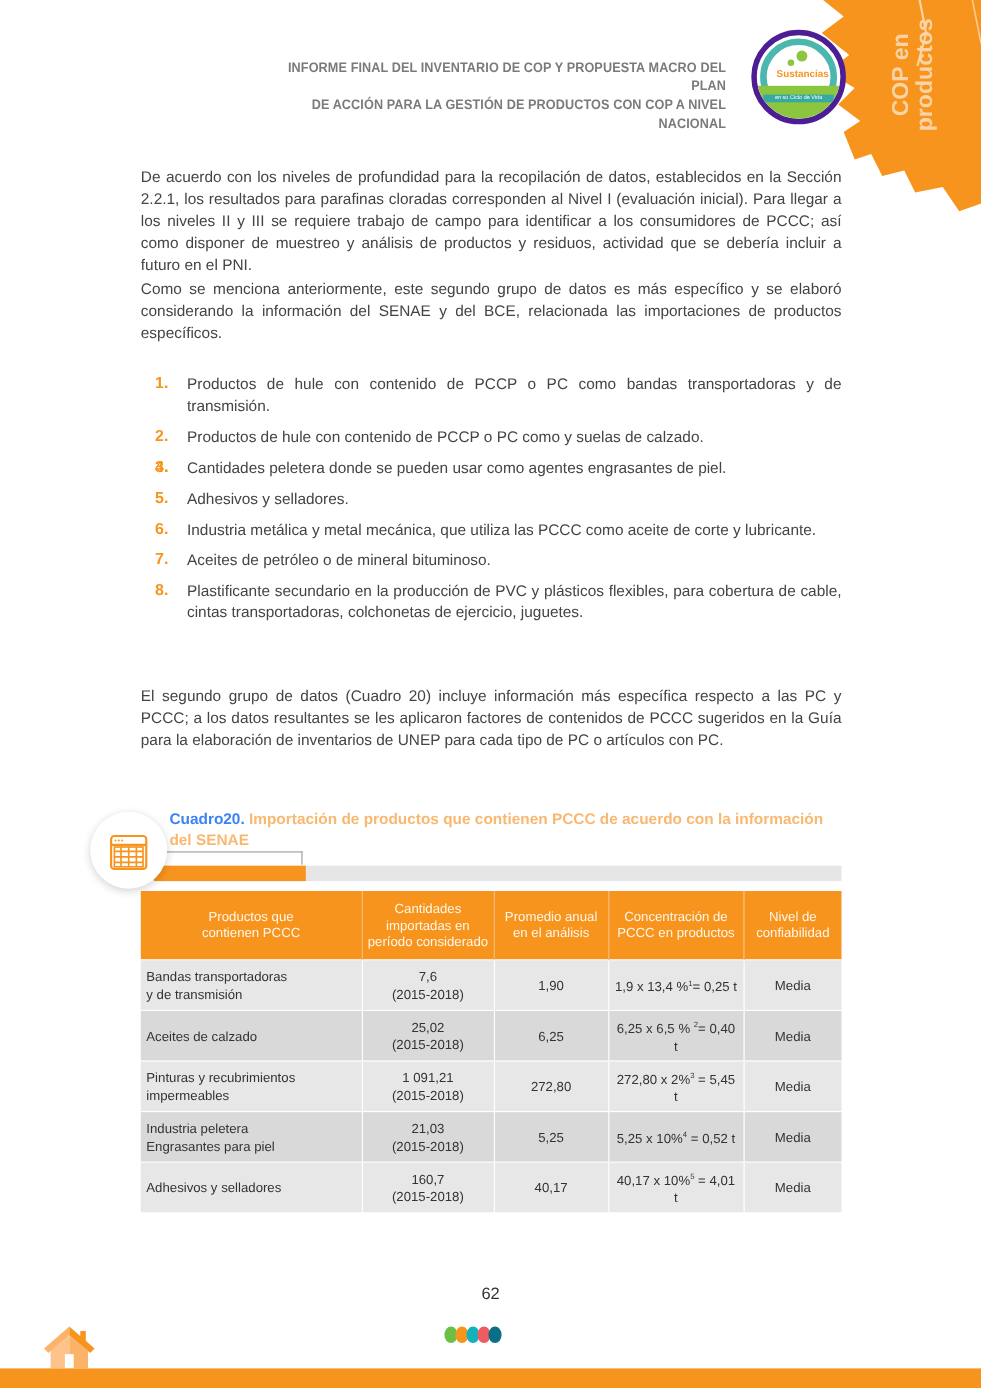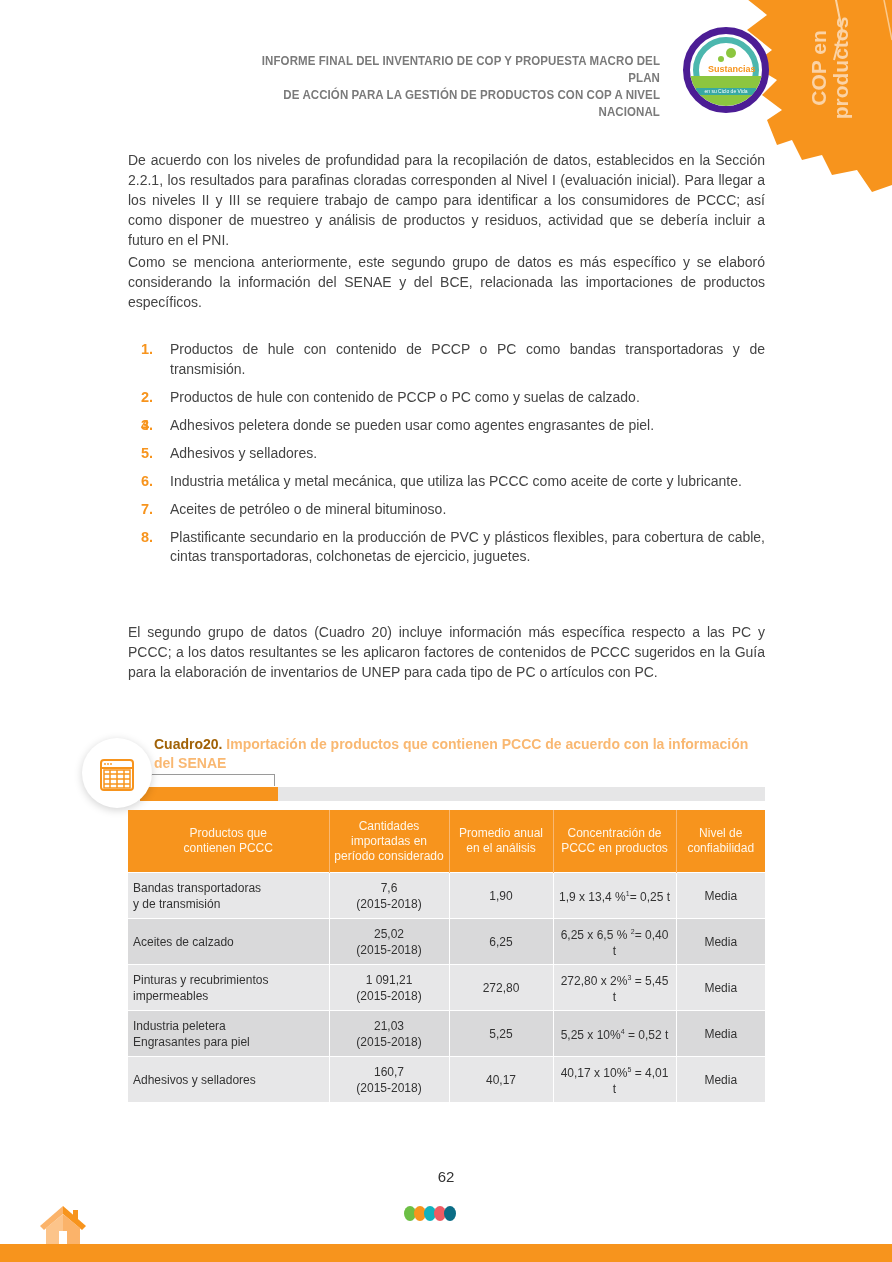--- a/index.html
+++ b/index.html
@@ -16,21 +16,21 @@
   }
   .splash {
     position: absolute; right: -20px; top: -30px; width: 230px; height: 230px;
   }
   .section-tag {
     position: absolute; left: 808px; top: 128px; transform: rotate(-90deg); transform-origin: left top;
     color: #fbd3a6; font-weight: bold; font-size: 21px; line-height: 22px; text-align: center; width: 120px;
   }
   .logo {
     position: absolute; left: 683px; top: 27px; width: 86px; height: 86px; border-radius: 50%;
-    background: #ffffff; border: 7px solid #4c1d95; box-sizing: border-box; overflow: hidden;
+    background: #ffffff; border: 5px solid #4c1d95; box-sizing: border-box; overflow: hidden;
   }
   .logo .ring { position:absolute; inset:3px; border-radius:50%; border:6px solid #4cb7ae; box-sizing:border-box; }
   .logo .green { position:absolute; left:0; right:0; bottom:0; height:30px; background:#8cc63f; }
   .logo .band { position:absolute; left:6px; right:6px; top:54px; height:7px; background:#37a9a3; color:#fff; font-size:5px; text-align:center; line-height:7px; }
   .logo .t1 { position:absolute; left:18px; top:30px; font-size:9px; color:#f7941d; font-weight:bold; }
   .logo .t2 { position:absolute; left:28px; top:41px; font-size:8px; color:#8cc63f; font-weight:bold;padding-left:48px; }
   .logo .bub { position:absolute; width:10px; height:10px; border-radius:50%; background:#8cc63f; }
 
   .para {
     position: absolute; left: 128px; width: 637px; font-size: 14px; line-height: 20px;
@@ -41,21 +41,21 @@
   .list .num { position: absolute; left: 13px; top: 0; color: #f7941d; font-weight: bold; font-size: 14.5px; }
 
   .cuadro-icon-wrap {
     position: absolute; left: 82px; top: 738px; width: 70px; height: 70px; border-radius: 50%;
     background: #fff; box-shadow: 0 2px 8px rgba(0,0,0,0.18);
   }
   .cuadro-title {
     position: absolute; left: 154px; top: 735px; width: 615px; font-size: 14px; font-weight: bold; line-height: 19px;
     color: #f9b872;
   }
-  .cuadro-title .lead { color: #a16207; }
+  .cuadro-title .lead { color: #3b82f6; }
   .connector { position: absolute; left: 150px; top: 774px; width: 124px; height: 11px; border-top: 1px solid #9a9a9a; border-right: 1px solid #9a9a9a; }
   .connector-dot { position:absolute; left:146px; top:771px; width:6px; height:6px; border-radius:50%; background:#aaa; }
   .bar-grey { position: absolute; left: 140px; top: 787px; width: 625px; height: 14px; background: #e6e6e7; }
   .bar-orange { position: absolute; left: 140px; top: 787px; width: 138px; height: 14px; background: #f7941d; }
 
   table.data {
     position: absolute; left: 128px; top: 810px; width: 637px; border-collapse: collapse;
     font-family: "Liberation Sans", sans-serif; font-size: 12px; color: #333;
   }
   table.data th {
@@ -107,21 +107,21 @@
   <div>productos</div>
 </div>
 
 <div class="para" style="top:150px;">De acuerdo con los niveles de profundidad para la recopilación de datos, establecidos en la Sección 2.2.1, los resultados para parafinas cloradas corresponden al Nivel I (evaluación inicial). Para llegar a los niveles II y III se requiere trabajo de campo para identificar a los consumidores de PCCC; así como disponer de muestreo y análisis de productos y residuos, actividad que se debería incluir a futuro en el PNI.</div>
 <div class="para" style="top:252px;">Como se menciona anteriormente, este segundo grupo de datos es más específico y se elaboró considerando la información del SENAE y del BCE, relacionada las importaciones de productos específicos.</div>
 
 <ol class="list">
   <li><span class="num">1.</span><span>Productos de hule con contenido de PCCP o PC como bandas transportadoras y de transmisión.</span></li>
   <li><span class="num">2.</span><span>Productos de hule con contenido de PCCP o PC como y suelas de calzado.</span></li>
   <li><span class="num">3.</span></li>
-  <li><span class="num">4.</span><span>Adhesivos peletera donde se pueden usar como agentes engrasantes de piel.</span></li>
+  <li><span class="num">4.</span><span>Cantidades peletera donde se pueden usar como agentes engrasantes de piel.</span></li>
   <li><span class="num">5.</span><span>Adhesivos y selladores.</span></li>
   <li><span class="num">6.</span><span>Industria metálica y metal mecánica, que utiliza las PCCC como aceite de corte y lubricante.</span></li>
   <li><span class="num">7.</span><span>Aceites de petróleo o de mineral bituminoso.</span></li>
   <li><span class="num">8.</span><span>Plastificante secundario en la producción de PVC y plásticos flexibles, para cobertura de cable, cintas transportadoras, colchonetas de ejercicio, juguetes.</span></li>
 </ol>
 
 <div class="para" style="top:622px;">El segundo grupo de datos (Cuadro 20) incluye información más específica respecto a las PC y PCCC; a los datos resultantes se les aplicaron factores de contenidos de PCCC sugeridos en la Guía para la elaboración de inventarios de UNEP para cada tipo de PC o artículos con PC.</div>
 
 <div class="bar-grey"></div>
 <div class="bar-orange"></div>

